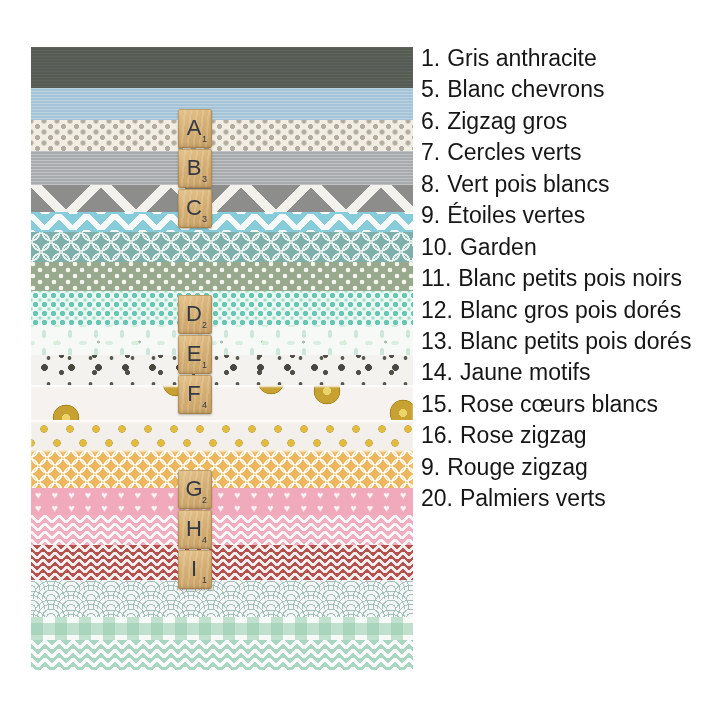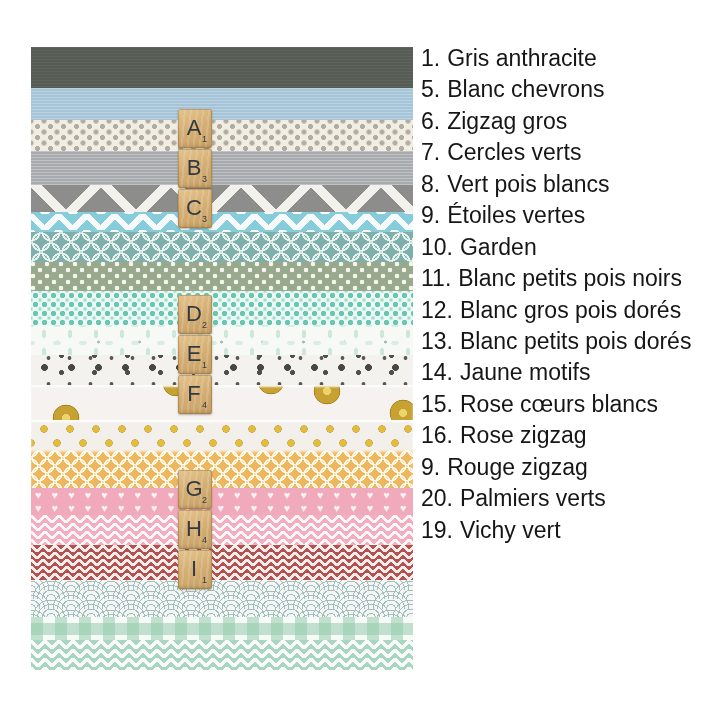--- a/index.html
+++ b/index.html
@@ -245,14 +245,13 @@
   <li><span class="num">9.</span><span class="lbl">Étoiles vertes</span></li>
   <li><span class="num">10.</span><span class="lbl">Garden</span></li>
   <li><span class="num">11.</span><span class="lbl">Blanc petits pois noirs</span></li>
   <li><span class="num">12.</span><span class="lbl">Blanc gros pois dorés</span></li>
   <li><span class="num">13.</span><span class="lbl">Blanc petits pois dorés</span></li>
   <li><span class="num">14.</span><span class="lbl">Jaune motifs</span></li>
   <li><span class="num">15.</span><span class="lbl">Rose cœurs blancs</span></li>
   <li><span class="num">16.</span><span class="lbl">Rose zigzag</span></li>
   <li><span class="num">9.</span><span class="lbl">Rouge zigzag</span></li>
   <li><span class="num">20.</span><span class="lbl">Palmiers verts</span></li>
-  <li><span class="num">19.</span><span class="lbl">Vichy vert</span></li>
 </ol>
 
 </body></html>

